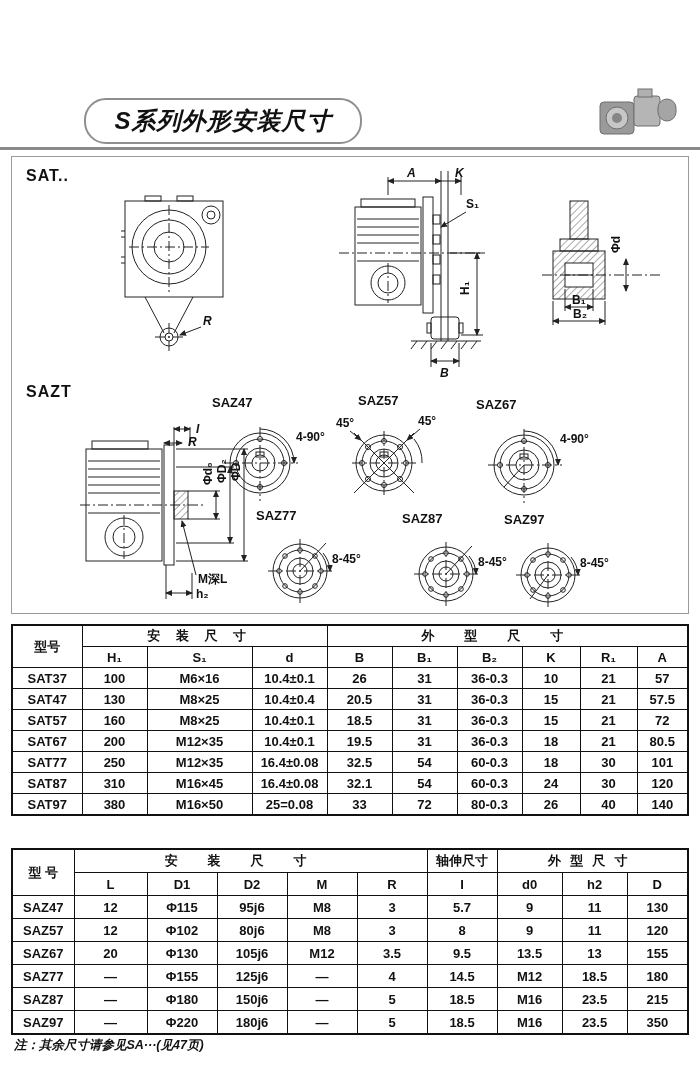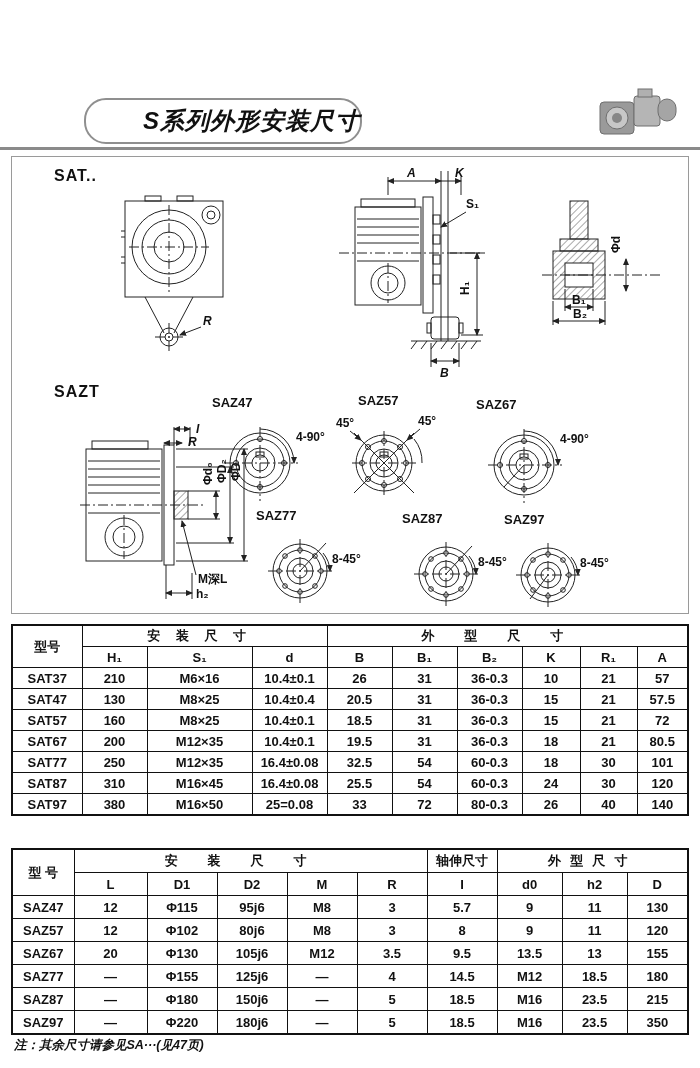--- a/index.html
+++ b/index.html
@@ -1,26 +1,26 @@
 <!DOCTYPE html>
 <html><head>
 <meta charset="utf-8">
 <style>
   html,body{margin:0;padding:0;}
   body{width:700px;height:1068px;position:relative;overflow:hidden;background:#fff;
        font-family:"Liberation Sans","DejaVu Sans",sans-serif;color:#111;}
   .abs{position:absolute;}
   
   .title-oval{position:absolute;left:84px;top:98px;width:274px;height:42px;border:2px solid #8f8f8f;
-      border-radius:22px;display:flex;align-items:center;justify-content:flex-end;background:#fff;}
+      border-radius:22px;display:flex;align-items:center;justify-content:center;background:#fff;}
   .title-oval span{font-size:24px;font-weight:bold;font-style:italic;letter-spacing:1px;}
   .hr1{position:absolute;left:0;top:147px;width:700px;height:3px;background:#8a8a8a;}
   
   #diagram-box{position:absolute;left:11px;top:156px;width:676px;height:456px;border:1px solid #9a9a9a;background:#fff;}
-  .dlabel{position:absolute;font-size:16px;font-weight:bold;letter-spacing:1px;margin-left:28px;}
+  .dlabel{position:absolute;font-size:16px;font-weight:bold;letter-spacing:1px;}
   svg{overflow:visible;}
   .st{font:bold 12px "Liberation Sans","DejaVu Sans",sans-serif;fill:#111;}
   .sti{font:bold italic 12px "Liberation Sans","DejaVu Sans",sans-serif;fill:#111;}
   .sn{font:bold 13px "Liberation Sans","DejaVu Sans",sans-serif;fill:#111;}
   .thin{stroke:#222;stroke-width:1;fill:none;}
   .dash{stroke-dasharray:10 3 2 3;}
   
   table{border-collapse:collapse;table-layout:fixed;position:absolute;left:11px;width:676px;background:#fff;border-radius:18px;}
   #t1{top:624px;} #t2{top:848px;padding-left:25px;}
   td{border:1px solid #111;text-align:center;vertical-align:middle;font-weight:bold;font-size:13px;
@@ -356,21 +356,21 @@
     <td>d</td>
     <td>B</td>
     <td>B₁</td>
     <td>B₂</td>
     <td>K</td>
     <td>R₁</td>
     <td>A</td>
   </tr>
   <tr>
     <td>SAT37</td>
-    <td>210</td>
+    <td>100</td>
     <td>M6×16</td>
     <td>10.4±0.1</td>
     <td>26</td>
     <td>31</td>
     <td>36-0.3</td>
     <td>10</td>
     <td>21</td>
     <td>57</td>
   </tr>
   <tr>
@@ -419,21 +419,21 @@
     <td>60-0.3</td>
     <td>18</td>
     <td>30</td>
     <td>101</td>
   </tr>
   <tr>
     <td>SAT87</td>
     <td>310</td>
     <td>M16×45</td>
     <td>16.4±0.08</td>
-    <td>25.5</td>
+    <td>32.1</td>
     <td>54</td>
     <td>60-0.3</td>
     <td>24</td>
     <td>30</td>
     <td>120</td>
   </tr>
   <tr>
     <td>SAT97</td>
     <td>380</td>
     <td>M16×50</td>

